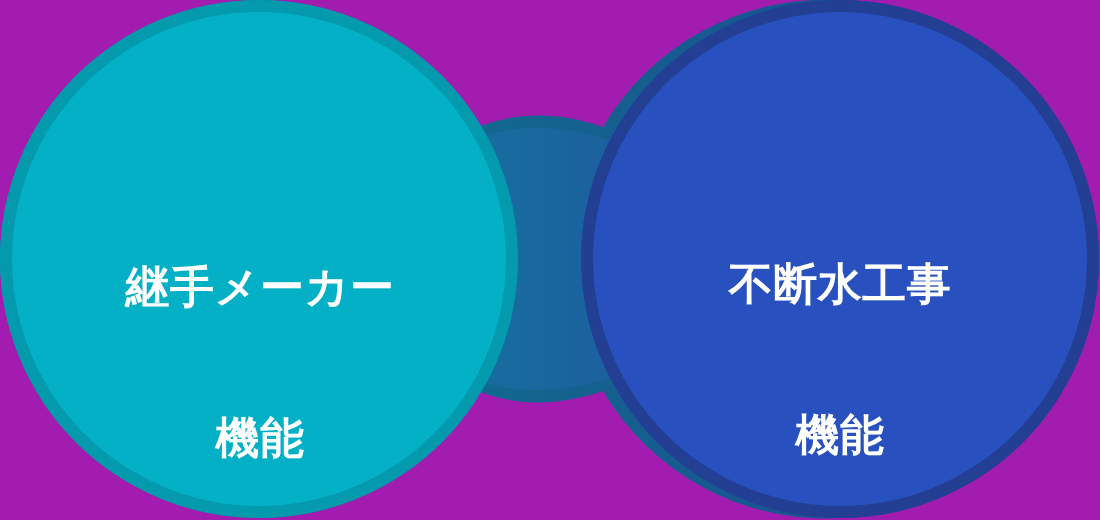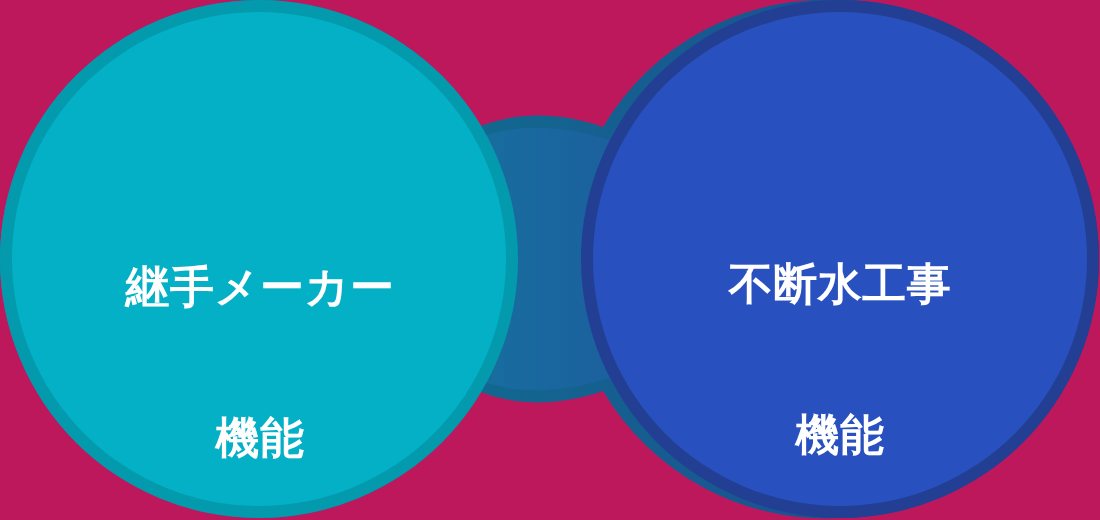--- a/index.html
+++ b/index.html
@@ -56,21 +56,21 @@
   }
   #label-right {
     left: 580px;
     top: 199px;
     width: 520px;
   }
 </style>
 </head>
 <body style="background: rgb(0, 0, 0);">
 
-<div class="stage" style="background: #be185d; width: 1100px; height: 520px;">
+<div class="stage" style="background: #a21caf; width: 1100px; height: 520px;">
 
   <svg class="blob-svg" viewBox="0 0 1100 520" width="1100" height="520" xmlns="http://www.w3.org/2000/svg">
     <defs>
       <linearGradient id="bridgeFill" x1="0" y1="0" x2="1" y2="0">
         <stop offset="0.00" stop-color="#04afc4"></stop>
         <stop offset="0.10" stop-color="#06a0b2"></stop>
         <stop offset="0.42" stop-color="#176f9e"></stop>
         <stop offset="0.72" stop-color="#204f9f"></stop>
         <stop offset="1.00" stop-color="#2850be"></stop>
       </linearGradient>

